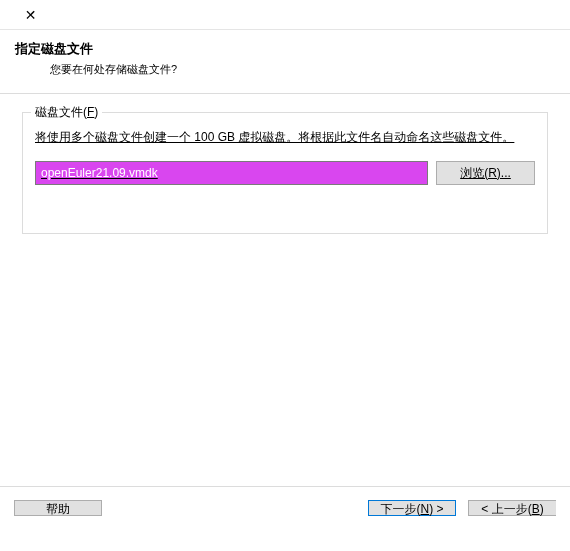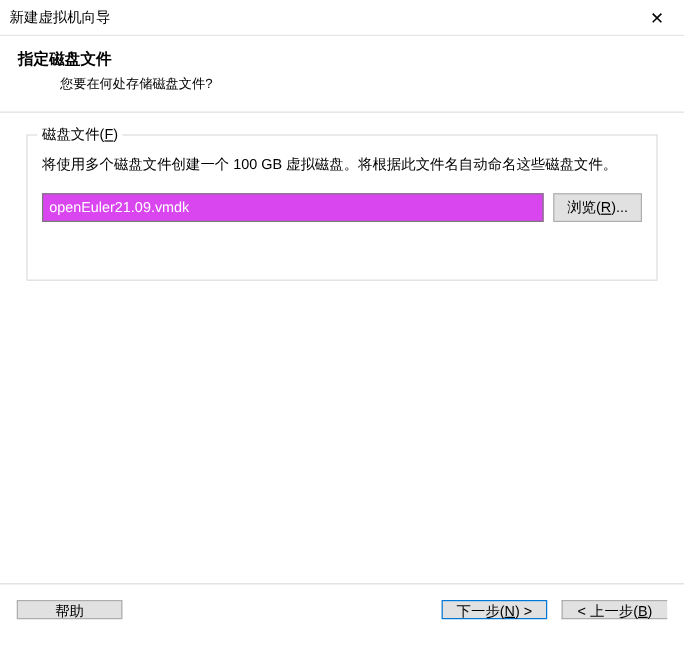--- a/index.html
+++ b/index.html
@@ -56,20 +56,21 @@
     }
     .content {
       padding: 18px 22px 0 22px;
       background: #ffffff;
       height: 392px;
     }
     .groupbox {
       border: 1px solid #dcdcdc;
       position: relative;
       padding: 14px 12px 48px 12px;
+      text-decoration: underline;
     }
     .group-label {
       position: absolute;
       top: -9px;
       left: 8px;
       background: #ffffff;
       padding: 0 4px;
       font-size: 12px;
     }
     .group-label .hotkey {
@@ -90,21 +91,21 @@
       height: 24px;
       border: 1px solid #7a7a7a;
       background: #d946ef;
       color: #ffffff;
       padding: 0 5px;
       font-size: 12px;
       font-family: inherit;
       outline: none;
     }
     .browse-btn {
-      width: 74px;
+      width: 99px;
       height: 24px;
       border: 1px solid #adadad;
       background: #e1e1e1;
       font-size: 12px;
       font-family: inherit;
       cursor: pointer;
     }
     .browse-btn .hotkey {
       text-decoration: underline;
     }
@@ -138,21 +139,20 @@
     }
     .btn-back { margin-right: 0; border-right: none; }
     .btn-next { margin-right: 12px; }
     .btn-help { min-width: 88px; }
     .btn-cancel { min-width: 88px; }
   </style>
 </head>
 <body>
 
 <div class="titlebar">
-  <div class="titlebar-title">新建虚拟机向导</div>
   <div class="close-btn">✕</div>
 </div>
 
 <div class="header">
   <div class="header-title">指定磁盘文件</div>
   <div class="header-desc">您要在何处存储磁盘文件?</div>
 </div>
 
 <div class="content">
   <div class="groupbox">

